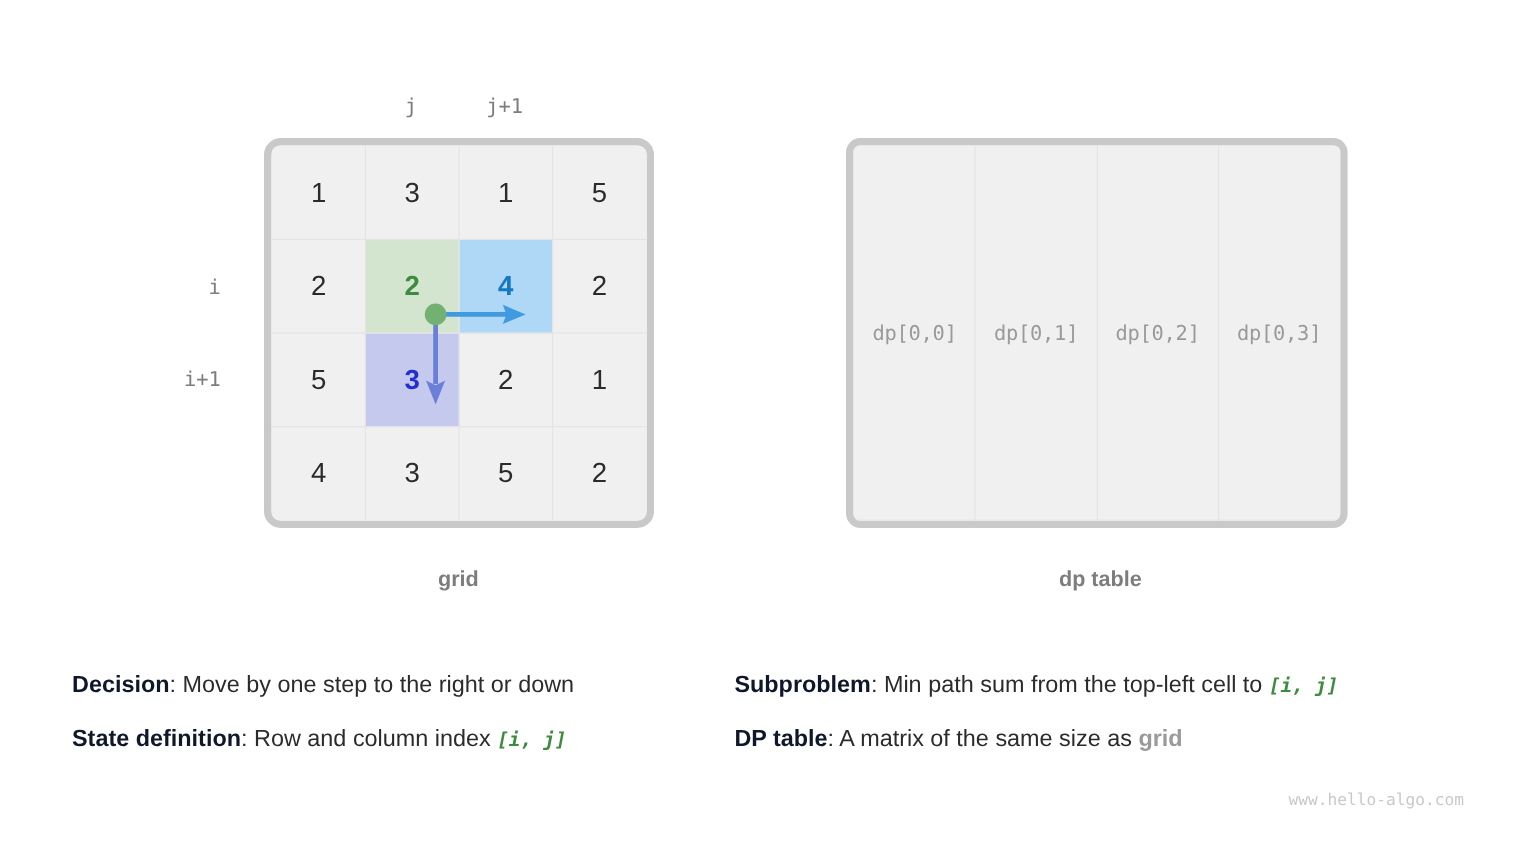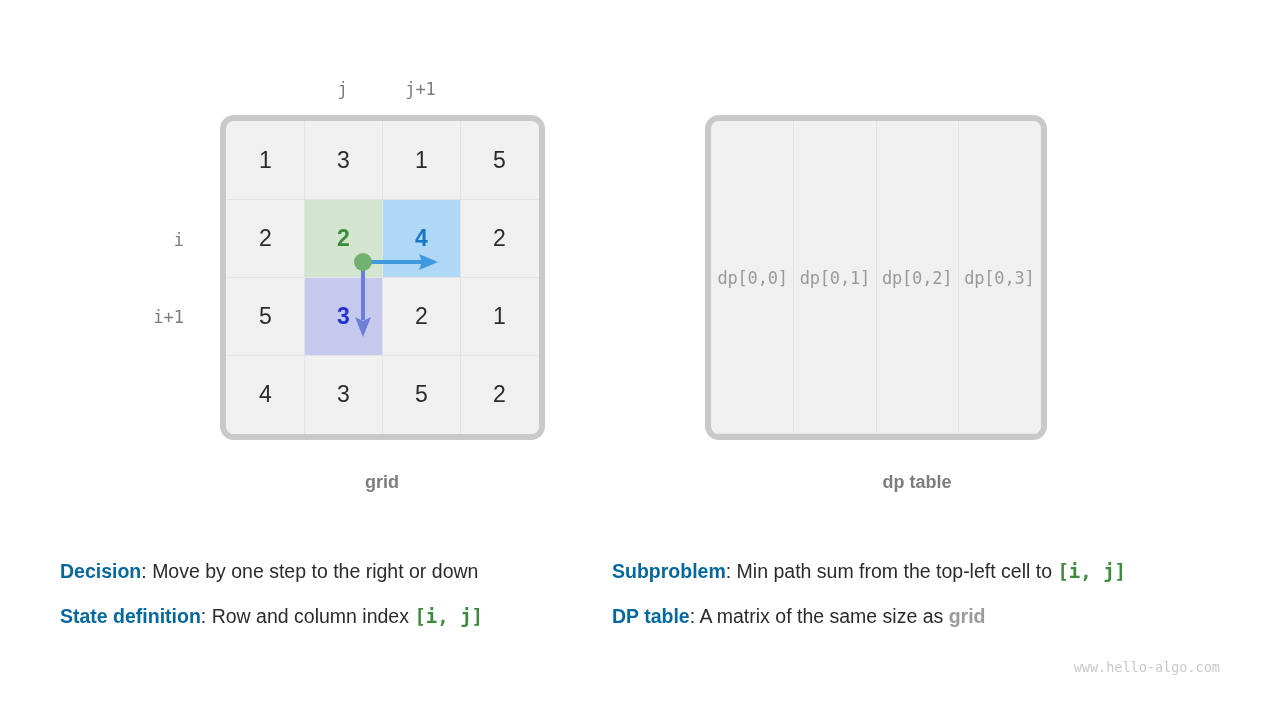--- a/index.html
+++ b/index.html
@@ -58,22 +58,23 @@
   #grid-shell .tbl td.hl-blue  { background: #aed8f5; }
   #grid-shell .tbl td.hl-purple{ background: #c6c9ee; }
   #grid-shell .tbl td.v-green  { color: #3d8b3d; font-weight: bold; }
   #grid-shell .tbl td.v-blue   { color: #1478c2; font-weight: bold; }
   #grid-shell .tbl td.v-indigo { color: #2330cf; font-weight: bold; }
 
   
   #dp-shell {
     left: 705px;
     top: 115px;
-    width: 342px;
+    width: 418px;
     height: 325px;
+    border-radius: 12px;
   }
   #dp-shell .tbl td {
     font-size: 17px;
     color: #9a9a9a;
     font-family: "DejaVu Sans Mono", monospace;
     letter-spacing: -0.2px;
   }
 
   
   .axis-label {
@@ -111,26 +112,27 @@
   #caption-dp   { left: 707px; top: 472px; width: 420px; }
 
   
   .note {
     position: absolute;
     font-size: 19.5px;
     color: #2b2b2b;
     white-space: nowrap;
     line-height: 1;
   }
-  .note b { font-weight: bold; color: #0369a1; }
+  .note b { font-weight: bold; color: #0f172a; }
   .note .code-green {
     font-family: "DejaVu Sans Mono", monospace;
     color: #3d8b3d;
     font-weight: bold;
-    font-size: 19px;
+    font-size: 16px;
+    font-style: italic;
   }
   .note .code-gray {
     font-family: "Liberation Sans", sans-serif;
     color: #9a9a9a;
     font-weight: bold;
   }
   #note-decision  { left: 60px;  top: 562px; }
   #note-state     { left: 60px;  top: 607px; }
   #note-subproblem{ left: 612px; top: 562px; }
   #note-dptable   { left: 612px; top: 607px; }

